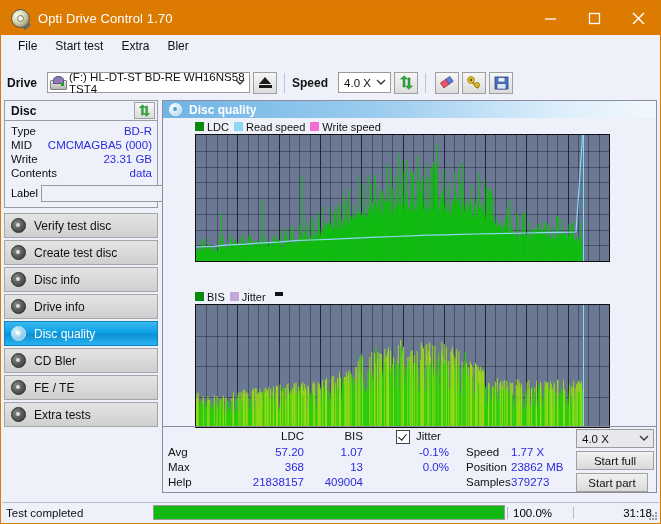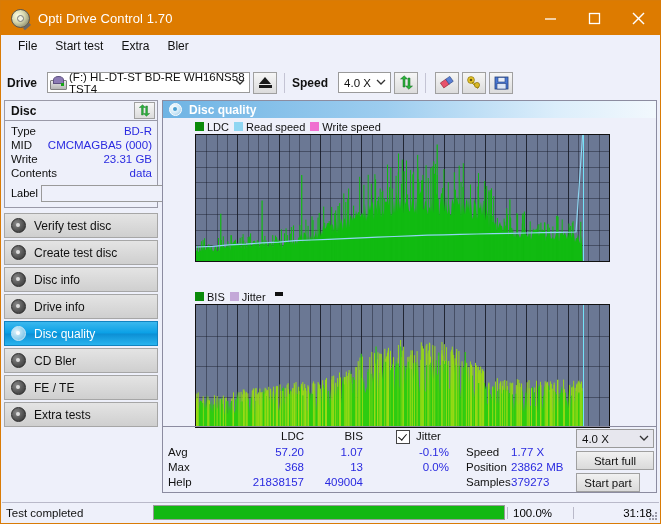--- a/index.html
+++ b/index.html
@@ -1244,21 +1244,21 @@
 
         <div class="scombo" style="position:absolute;left:413px;top:2px;width:78px;height:19px;">
           <span>4.0 X</span>
           <span class="caret" style="position:absolute;right:4px;top:0;bottom:0;display:flex;align-items:center;">
             <svg width="10" height="7">
                 <polyline points="1,1 5,5 9,1" fill="none" stroke="#333" stroke-width="1.3"></polyline>
               </svg>
           </span>
         </div>
         <div class="sbtn" style="position:absolute;left:413px;top:24px;width:78px;height:19px;">Start full</div>
-        <div class="sbtn" style="position:absolute;left:413px;top:46px;width:64px;height:19px;">Start part</div>
+        <div class="sbtn" style="position:absolute;left:413px;top:46px;width:72px;height:19px;">Start part</div>
       </div>
     </div>
   </div>
 
   <div class="statusbar">
     <div class="sb-text">Test completed</div>
     <div class="sb-prog">
       <div class="sb-fill" id="sb-fill" style="width: 100%;"></div>
     </div>
     <div class="sb-pct">100.0%</div>

